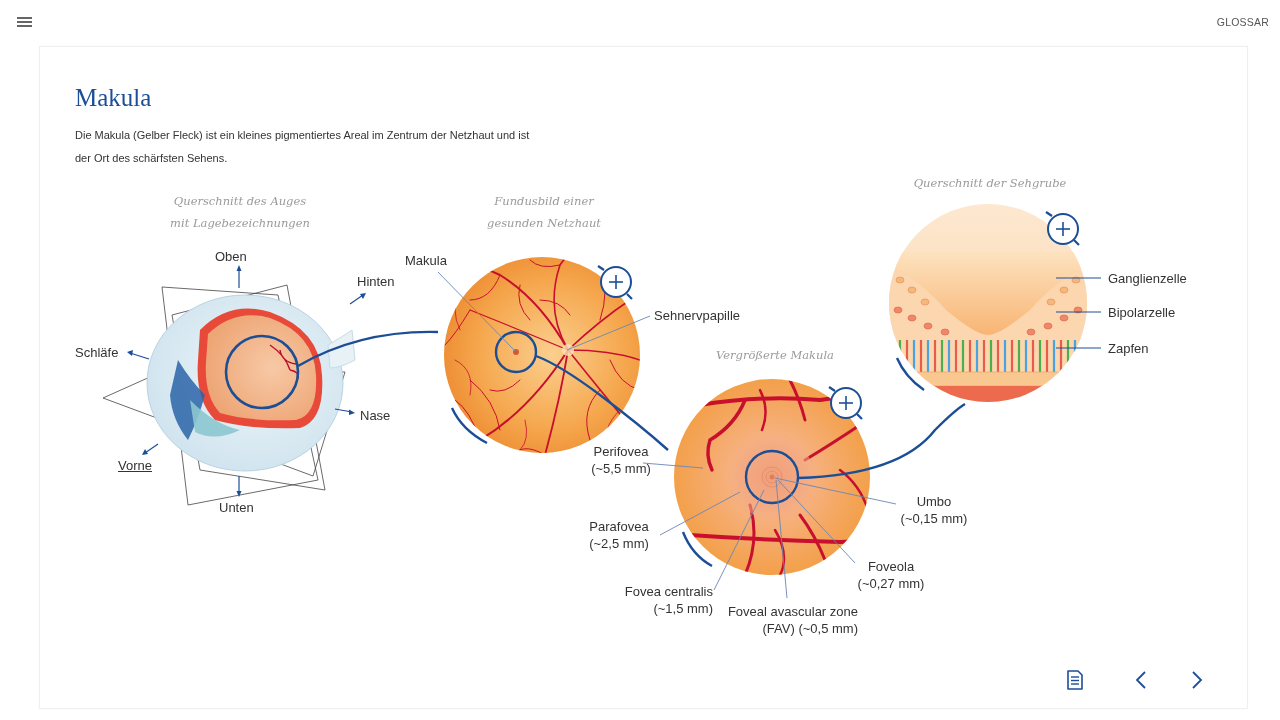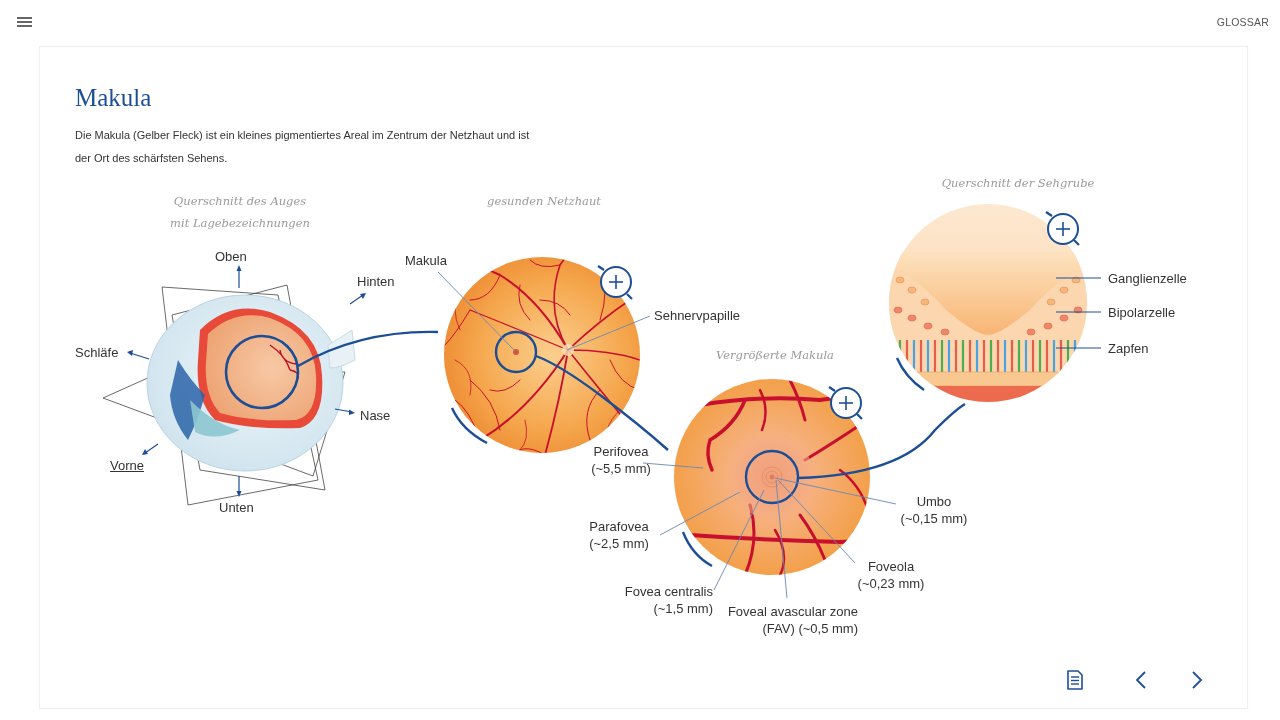--- a/index.html
+++ b/index.html
@@ -30,24 +30,25 @@
 <div class="card"></div>
 
 <h1 class="title">Makula</h1>
 <p class="intro">Die Makula (Gelber Fleck) ist ein kleines pigmentiertes Areal im Zentrum der Netzhaut und ist der Ort des schärfsten Sehens.</p>
 
 <div class="caption" style="left:150px; top:190px; width:180px;">
   <div>Querschnitt des Auges</div>
   <div>mit Lagebezeichnungen</div>
 </div>
 <div class="caption" style="left:460px; top:190px; width:168px;">
+  <div>Fundusbild einer</div>
   <div>gesunden Netzhaut</div>
 </div>
 <div class="caption" style="left:690px; top:344px; width:170px;">Vergrößerte Makula</div>
-<div class="caption" style="left:923px; top:172px; width:190px;">Querschnitt der Sehgrube</div>
+<div class="caption" style="left:895px; top:172px; width:190px;">Querschnitt der Sehgrube</div>
 
 <svg class="illus" width="1280" height="720" viewBox="0 0 1280 720">
   <defs>
     <radialGradient id="eyeBall" cx="55%" cy="45%" r="60%">
       <stop offset="0%" stop-color="#eef6fa"></stop>
       <stop offset="100%" stop-color="#cfe3ee"></stop>
     </radialGradient>
     <radialGradient id="eyeInside" cx="60%" cy="50%" r="60%">
       <stop offset="0%" stop-color="#f7c9a6"></stop>
       <stop offset="100%" stop-color="#eea676"></stop>
@@ -267,21 +268,21 @@
       <line x1="1056" y1="312" x2="1101" y2="312"></line>
       <line x1="1056" y1="348" x2="1101" y2="348"></line>
     </g>
   </g>
 </svg>
 
 <div class="lbl" style="left:215px; top:248px;">Oben</div>
 <div class="lbl" style="left:357px; top:273px;">Hinten</div>
 <div class="lbl" style="left:75px; top:344px;">Schläfe</div>
 <div class="lbl" style="left:360px; top:407px;">Nase</div>
-<div class="lbl" style="left:110px; top:457px;text-decoration:underline;">Vorne</div>
+<div class="lbl" style="left:118px; top:457px;text-decoration:underline;">Vorne</div>
 <div class="lbl" style="left:219px; top:499px;">Unten</div>
 
 <div class="lbl" style="left:405px; top:252px;">Makula</div>
 <div class="lbl" style="left:654px; top:307px;">Sehnervpapille</div>
 
 <div class="lbl" style="left:585px; top:443px; width:72px;">
   <div>Perifovea</div>
   <div>(~5,5 mm)</div>
 </div>
 <div class="lbl" style="left:583px; top:518px; width:72px;">
@@ -291,21 +292,21 @@
 <div class="lbl" style="left:613px; top:583px; width:100px;text-align:right;">
   <div>Fovea centralis</div>
   <div>(~1,5 mm)</div>
 </div>
 <div class="lbl" style="left:718px; top:603px; width:140px;text-align:right;">
   <div>Foveal avascular zone</div>
   <div>(FAV) (~0,5 mm)</div>
 </div>
 <div class="lbl" style="left:852px; top:558px; width:78px;">
   <div>Foveola</div>
-  <div>(~0,23 mm)</div>
+  <div>(~0,27 mm)</div>
 </div>
 <div class="lbl" style="left:895px; top:493px; width:78px;">
   <div>Umbo</div>
   <div>(~0,15 mm)</div>
 </div>
 
 <div class="lbl left" style="left:1108px; top:270px;">Ganglienzelle</div>
 <div class="lbl left" style="left:1108px; top:304px;">Bipolarzelle</div>
 <div class="lbl left" style="left:1108px; top:340px;">Zapfen</div>
 

